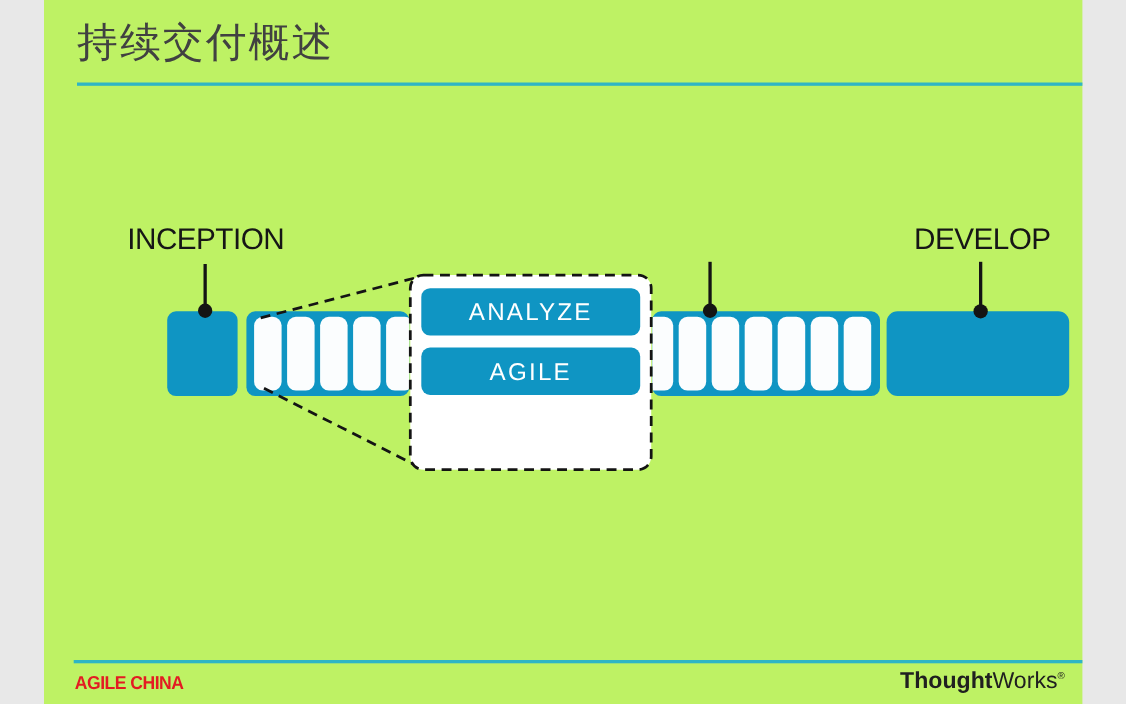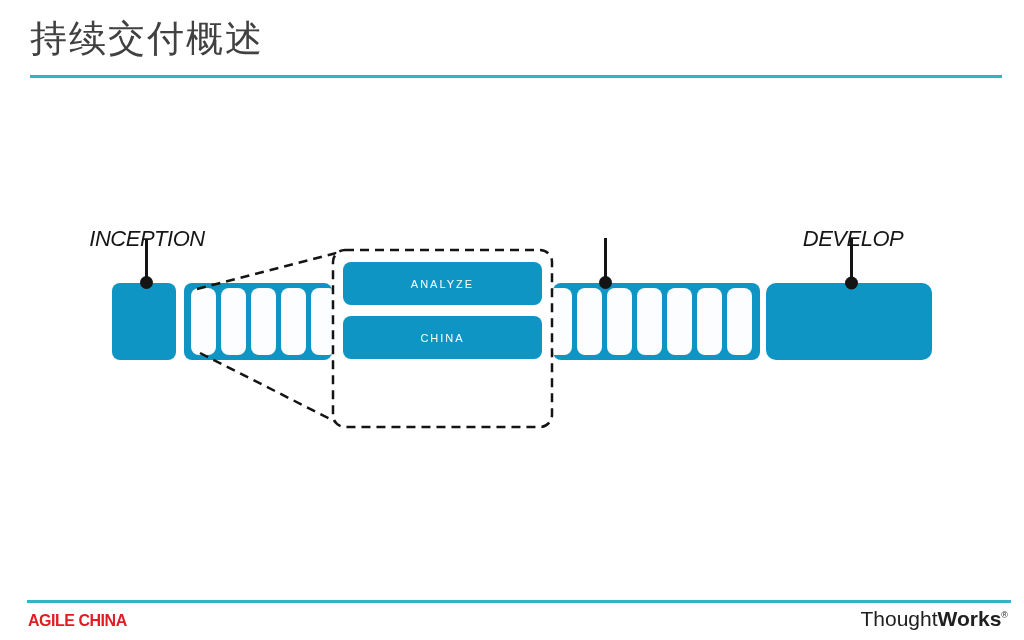--- a/index.html
+++ b/index.html
@@ -1,36 +1,36 @@
 <!DOCTYPE html>
 <html><head>
 <meta charset="utf-8">
 <style>
   html,body { margin:0; padding:0; background:#e8e8e8; }
   .slide {
-    position:relative; width:1024px; height:640px; margin:0 auto;
-    background:#ffffff; overflow:hidden;
+    position:relative; width:944px; height:640px; margin:0 auto;
+    background:#bef264; overflow:hidden;
     font-family:"Liberation Sans", sans-serif;
     --blue:#0f95c3; --teal:#2fb5c5; --red:#e31b22; --ink:#161616;
   }
 
   
   .title {
     position:absolute; left:30px; top:14px;
     font-size:37px; letter-spacing:2px; color:#414141; font-weight:400;
     font-family:"Liberation Sans", sans-serif;
   }
   .rule { position:absolute; background:var(--teal); }
   .rule-top    { left:30px; top:75px;  width:972px; height:3px; }
   .rule-bottom { left:27px; top:600px; width:984px; height:3px; }
 
   
   .dlabel {
-    position:absolute; top:226px; transform:translateX(-50%);
-    font-style:italic; font-size:22px; letter-spacing:-0.5px;
+    position:absolute; top:202px; transform:translateX(-50%);
+    font-size:27px; letter-spacing:-0.5px;
     color:var(--ink); white-space:nowrap;
   }
   .dlabel-inception { left:147px; }
   .dlabel-middle    { left:610px; }
   .dlabel-deploy    { left:853px; }
 
   
   .block { position:absolute; top:283px; height:77px; background:var(--blue); }
   .block-inception { left:112px; width:64px;  border-radius:8px; }
   .block-deploy    { left:766px; width:166px; border-radius:10px; }
@@ -48,36 +48,36 @@
   .lenswork { position:absolute; left:0; top:0; }
 
   
   .callout-steps {
     position:absolute; left:343px; top:262px; width:199px;
     display:flex; flex-direction:column; gap:11px;
   }
   .step-btn {
     height:43px; background:var(--blue); border-radius:8px;
     display:flex; align-items:center; justify-content:center;
-    color:#ffffff; font-size:11px; letter-spacing:2px;
+    color:#ffffff; font-size:22px; letter-spacing:2px;
   }
 
   
   .logo-agile {
     position:absolute; left:28px; top:611px;
     font-size:17px; font-weight:800; letter-spacing:-0.5px;
     color:var(--red); transform:scaleX(0.94); transform-origin:left top;
     white-space:nowrap;
   }
   .logo-tw {
     position:absolute; right:16px; top:607px;
     font-size:21px; color:#202020; white-space:nowrap;
   }
-  .logo-tw .b { font-weight:400; }
-  .logo-tw .r { font-weight:700; }
+  .logo-tw .b { font-weight:700; }
+  .logo-tw .r { font-weight:400; }
   .logo-tw .mark { font-size:9px; vertical-align:super; }
 </style>
 </head>
 <body>
 
 <div class="slide" style="--blue: #0f95c3; --teal: #2fb5c5; --red: #e31b22; --ink: #161616;">
 
   <div class="title">持续交付概述</div>
   <div class="rule rule-top"></div>
 
@@ -110,20 +110,20 @@
     <line x1="146.5" y1="240" x2="146.5" y2="280" stroke="#141414" stroke-width="3"></line>
     <circle cx="146.5" cy="282.5" r="6.5" fill="#141414"></circle>
     <line x1="605.5" y1="238" x2="605.5" y2="280" stroke="#141414" stroke-width="3"></line>
     <circle cx="605.5" cy="282.5" r="6.5" fill="#141414"></circle>
     <line x1="851.5" y1="238" x2="851.5" y2="281" stroke="#141414" stroke-width="3"></line>
     <circle cx="851.5" cy="283" r="6.5" fill="#141414"></circle>
   </svg>
 
   <div class="callout-steps">
     <div class="step-btn">ANALYZE</div>
-    <div class="step-btn">CHINA</div>
+    <div class="step-btn">AGILE</div>
   </div>
 
   <div class="rule rule-bottom"></div>
   <div class="logo-agile">AGILE CHINA</div>
   <div class="logo-tw"><span class="b">Thought</span><span class="r">Works</span><span class="mark">®</span></div>
 
 </div>
 
 </body></html>

